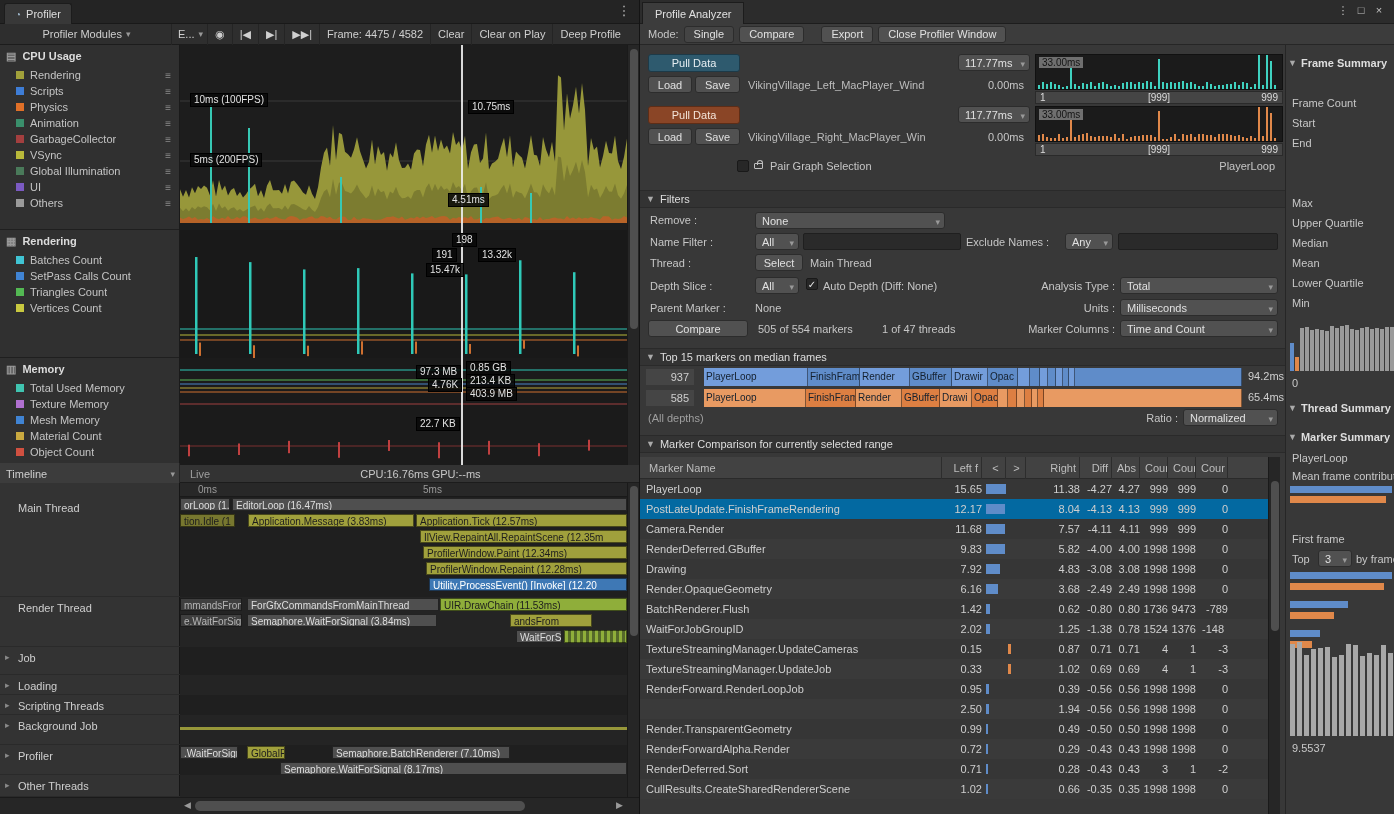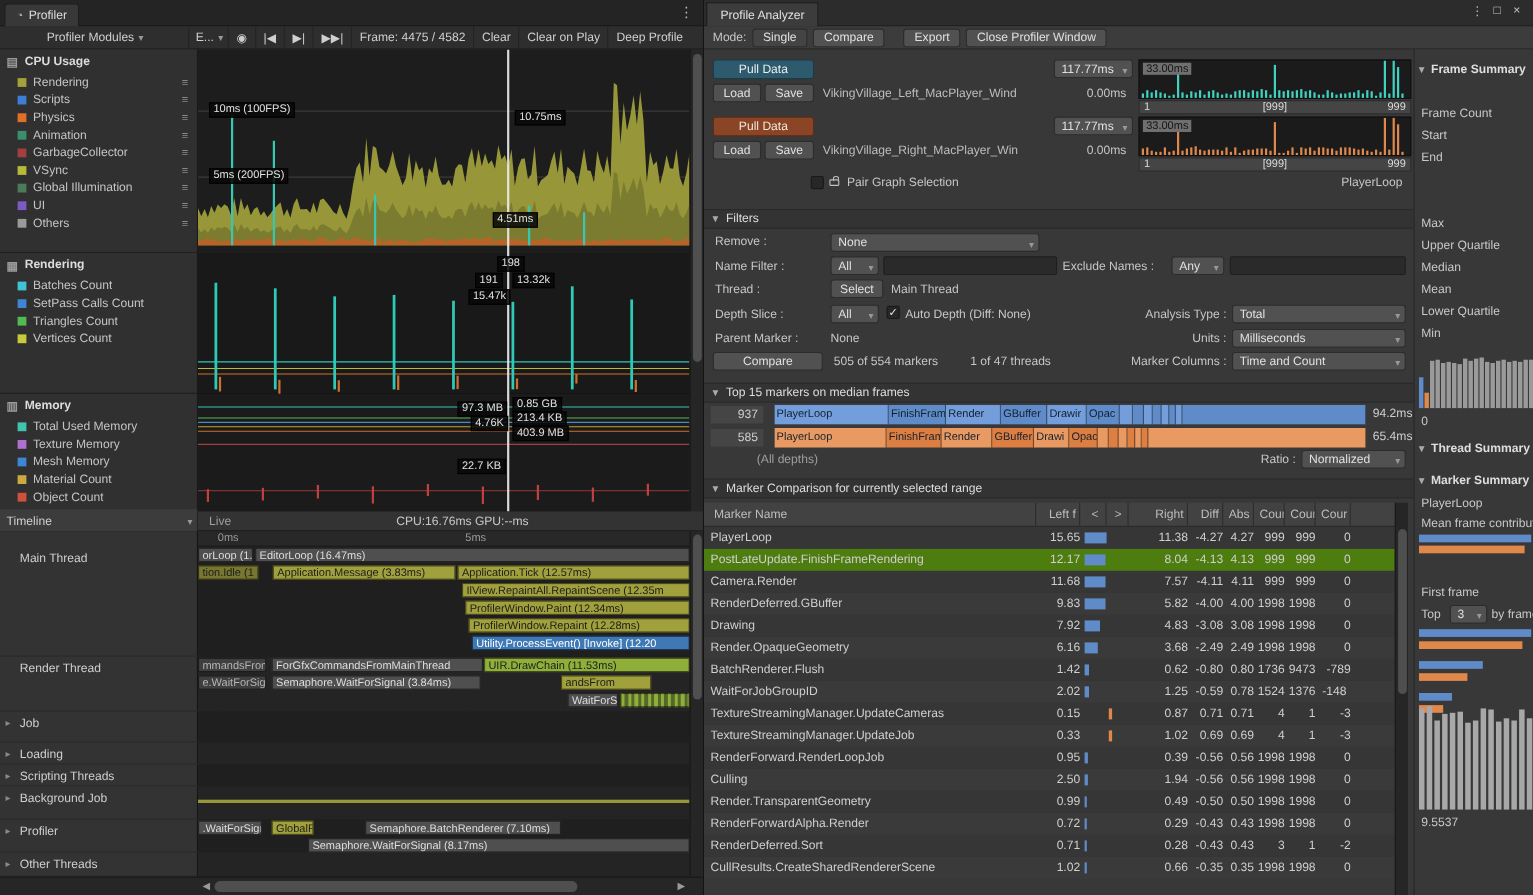--- a/index.html
+++ b/index.html
@@ -61,21 +61,21 @@
 
 
 #right-panel{position:absolute;left:640px;top:0;width:754px;height:814px;background:#383838;overflow:hidden;}
 .pa-titlebar{position:absolute;left:0;top:0;width:100%;height:24px;background:#2c2c2c;border-bottom:1px solid #1d1d1d;}
 .pa-tab{position:absolute;left:2px;top:2px;height:22px;background:#3c3c3c;border:1px solid #1c1c1c;border-bottom:none;display:flex;align-items:center;padding:0 12px;color:#e0e0e0;}
 .winicon{position:absolute;top:4px;color:#c0c0c0;font-size:11px;width:14px;text-align:center;}
 .pa-toolbar{position:absolute;left:0;top:24px;width:100%;height:21px;background:#3c3c3c;border-bottom:1px solid #262626;display:flex;align-items:center;gap:5px;padding-left:8px;}
 .btn{display:inline-flex;align-items:center;justify-content:center;background:#515151;border:1px solid #2c2c2c;border-radius:3px;height:17px;padding:0 9px;color:#e0e0e0;cursor:default;white-space:nowrap;}
 .btn.pressed{background:#444;}
 .lbl{color:#c6c6c6;white-space:nowrap;}
-.dim{color:#9f9f9f;margin-left:40px;}
+.dim{color:#9f9f9f;}
 .dd{position:absolute;display:flex;align-items:center;background:#515151;border:1px solid #2c2c2c;border-radius:3px;height:17px;padding:0 16px 0 6px;color:#e0e0e0;white-space:nowrap;overflow:hidden;}
 .dd .cv{position:absolute;right:4px;top:4px;}
 .tf{position:absolute;background:#2a2a2a;border:1px solid #1f1f1f;border-radius:2px;height:17px;}
 .section-h{position:absolute;left:0;width:645px;height:18px;background:#333;border-top:1px solid #2a2a2a;border-bottom:1px solid #2a2a2a;display:flex;align-items:center;gap:5px;padding-left:6px;color:#dedede;}
 .cbox{position:absolute;width:12px;height:12px;background:#272727;border:1px solid #191919;border-radius:2px;display:flex;align-items:center;justify-content:center;font-size:10px;color:#e6e6e6;}
 .lockwrap{position:absolute;width:10px;height:12px;}
 .lock{position:absolute;left:0;top:5px;width:9px;height:6px;border:1px solid #c0c0c0;border-radius:1px;}
 .lock:before{content:"";position:absolute;top:-4px;left:1.5px;width:4px;height:4px;border:1px solid #c0c0c0;border-bottom:none;border-radius:3px 3px 0 0;}
 .pull-blue{position:absolute;background:#2e5a6e;border:1px solid #1d3a48;border-radius:3px;height:18px;display:flex;align-items:center;justify-content:center;color:#e6eef2;width:92px;}
 .pull-orange{position:absolute;background:#8a4526;border:1px solid #5d2d17;border-radius:3px;height:18px;display:flex;align-items:center;justify-content:center;color:#f4e4d8;width:92px;}
@@ -305,21 +305,21 @@
             <rect x="358" y="85.2212962962963" width="2" height="12.991075102880659" fill="#c04040"></rect>
             <rect x="408" y="81.74254115226337" width="2" height="10.89266975308642" fill="#c04040"></rect>
           </svg></div>
         <div id="sel-line" style="left: 281px;"></div>
         <div class="chip" style="left: 10px; top: 48px;">10ms (100FPS)</div>
         <div class="chip" style="left: 10px; top: 108px;">5ms (200FPS)</div>
         <div class="chip" style="left: 288px; top: 55px;">10.75ms</div>
         <div class="chip" style="left: 268px; top: 148px;">4.51ms</div>
         <div class="chip" style="left: 272px; top: 188px;">198</div>
         <div class="chip" style="left: 252px; top: 203px;">191</div>
-        <div class="chip" style="left: 286px; top: 203px;">13.32k</div>
+        <div class="chip" style="left: 298px; top: 203px;">13.32k</div>
         <div class="chip" style="left: 246px; top: 218px;">15.47k</div>
         <div class="chip" style="left: 236px; top: 320px;">97.3 MB</div>
         <div class="chip" style="left: 286px; top: 316px;">0.85 GB</div>
         <div class="chip" style="left: 286px; top: 329px;">213.4 KB</div>
         <div class="chip" style="left: 248px; top: 333px;">4.76K</div>
         <div class="chip" style="left: 286px; top: 342px;">403.9 MB</div>
         <div class="chip" style="left: 236px; top: 372px;">22.7 KB</div>
       </div>
 
     <div class="vscroll" style="left:627px;top:45px;height:420px;">
@@ -715,21 +715,21 @@
             <div class="tcell" style="left: 346px; width: 20px; text-align: center;"></div>
             <div class="tcell" style="left: 368px; width: 18px; text-align: center;"></div>
             <div class="tcell" style="left: 388px; width: 52px; text-align: right;">11.38</div>
             <div class="tcell" style="left: 442px; width: 30px; text-align: right;">-4.27</div>
             <div class="tcell" style="left: 474px; width: 26px; text-align: right;">4.27</div>
             <div class="tcell" style="left: 502px; width: 26px; text-align: right;">999</div>
             <div class="tcell" style="left: 530px; width: 26px; text-align: right;">999</div>
             <div class="tcell" style="left: 558px; width: 30px; text-align: right;">0</div>
             <div class="dbar" style="left: 346px; width: 20px; background: rgb(95, 140, 201);"></div>
           </div>
-          <div class="trow" style="top: 20px; background: #4d7c0f;">
+          <div class="trow" style="top: 20px; background: #0369a1;">
             <div class="tcell" style="left: 6px; width: 296px; text-align: left;">PostLateUpdate.FinishFrameRendering</div>
             <div class="tcell" style="left: 306px; width: 36px; text-align: right;">12.17</div>
             <div class="tcell" style="left: 346px; width: 20px; text-align: center;"></div>
             <div class="tcell" style="left: 368px; width: 18px; text-align: center;"></div>
             <div class="tcell" style="left: 388px; width: 52px; text-align: right;">8.04</div>
             <div class="tcell" style="left: 442px; width: 30px; text-align: right;">-4.13</div>
             <div class="tcell" style="left: 474px; width: 26px; text-align: right;">4.13</div>
             <div class="tcell" style="left: 502px; width: 26px; text-align: right;">999</div>
             <div class="tcell" style="left: 530px; width: 26px; text-align: right;">999</div>
             <div class="tcell" style="left: 558px; width: 30px; text-align: right;">0</div>
@@ -799,21 +799,21 @@
             <div class="tcell" style="left: 530px; width: 26px; text-align: right;">9473</div>
             <div class="tcell" style="left: 558px; width: 30px; text-align: right;">-789</div>
             <div class="dbar" style="left: 346px; width: 4px; background: rgb(95, 140, 201);"></div>
           </div>
           <div class="trow" style="top: 140px; background: rgb(58, 58, 58);">
             <div class="tcell" style="left: 6px; width: 296px; text-align: left;">WaitForJobGroupID</div>
             <div class="tcell" style="left: 306px; width: 36px; text-align: right;">2.02</div>
             <div class="tcell" style="left: 346px; width: 20px; text-align: center;"></div>
             <div class="tcell" style="left: 368px; width: 18px; text-align: center;"></div>
             <div class="tcell" style="left: 388px; width: 52px; text-align: right;">1.25</div>
-            <div class="tcell" style="left: 442px; width: 30px; text-align: right;">-0.59</div>
+            <div class="tcell" style="left: 442px; width: 30px; text-align: right;">-1.38</div>
             <div class="tcell" style="left: 474px; width: 26px; text-align: right;">0.78</div>
             <div class="tcell" style="left: 502px; width: 26px; text-align: right;">1524</div>
             <div class="tcell" style="left: 530px; width: 26px; text-align: right;">1376</div>
             <div class="tcell" style="left: 558px; width: 30px; text-align: center;">-148</div>
             <div class="dbar" style="left: 346px; width: 4px; background: rgb(95, 140, 201);"></div>
           </div>
           <div class="trow" style="top: 160px; background: rgb(54, 54, 54);">
             <div class="tcell" style="left: 6px; width: 296px; text-align: left;">TextureStreamingManager.UpdateCameras</div>
             <div class="tcell" style="left: 306px; width: 36px; text-align: right;">0.15</div>
             <div class="tcell" style="left: 346px; width: 20px; text-align: center;"></div>
@@ -846,21 +846,20 @@
             <div class="tcell" style="left: 368px; width: 18px; text-align: center;"></div>
             <div class="tcell" style="left: 388px; width: 52px; text-align: right;">0.39</div>
             <div class="tcell" style="left: 442px; width: 30px; text-align: right;">-0.56</div>
             <div class="tcell" style="left: 474px; width: 26px; text-align: right;">0.56</div>
             <div class="tcell" style="left: 502px; width: 26px; text-align: right;">1998</div>
             <div class="tcell" style="left: 530px; width: 26px; text-align: right;">1998</div>
             <div class="tcell" style="left: 558px; width: 30px; text-align: right;">0</div>
             <div class="dbar" style="left: 346px; width: 3px; background: rgb(95, 140, 201);"></div>
           </div>
           <div class="trow" style="top: 220px; background: rgb(58, 58, 58);">
-            <div class="tcell" style="left: 6px; width: 296px; text-align: left;">Culling</div>
             <div class="tcell" style="left: 306px; width: 36px; text-align: right;">2.50</div>
             <div class="tcell" style="left: 346px; width: 20px; text-align: center;"></div>
             <div class="tcell" style="left: 368px; width: 18px; text-align: center;"></div>
             <div class="tcell" style="left: 388px; width: 52px; text-align: right;">1.94</div>
             <div class="tcell" style="left: 442px; width: 30px; text-align: right;">-0.56</div>
             <div class="tcell" style="left: 474px; width: 26px; text-align: right;">0.56</div>
             <div class="tcell" style="left: 502px; width: 26px; text-align: right;">1998</div>
             <div class="tcell" style="left: 530px; width: 26px; text-align: right;">1998</div>
             <div class="tcell" style="left: 558px; width: 30px; text-align: right;">0</div>
             <div class="dbar" style="left: 346px; width: 3px; background: rgb(95, 140, 201);"></div>

